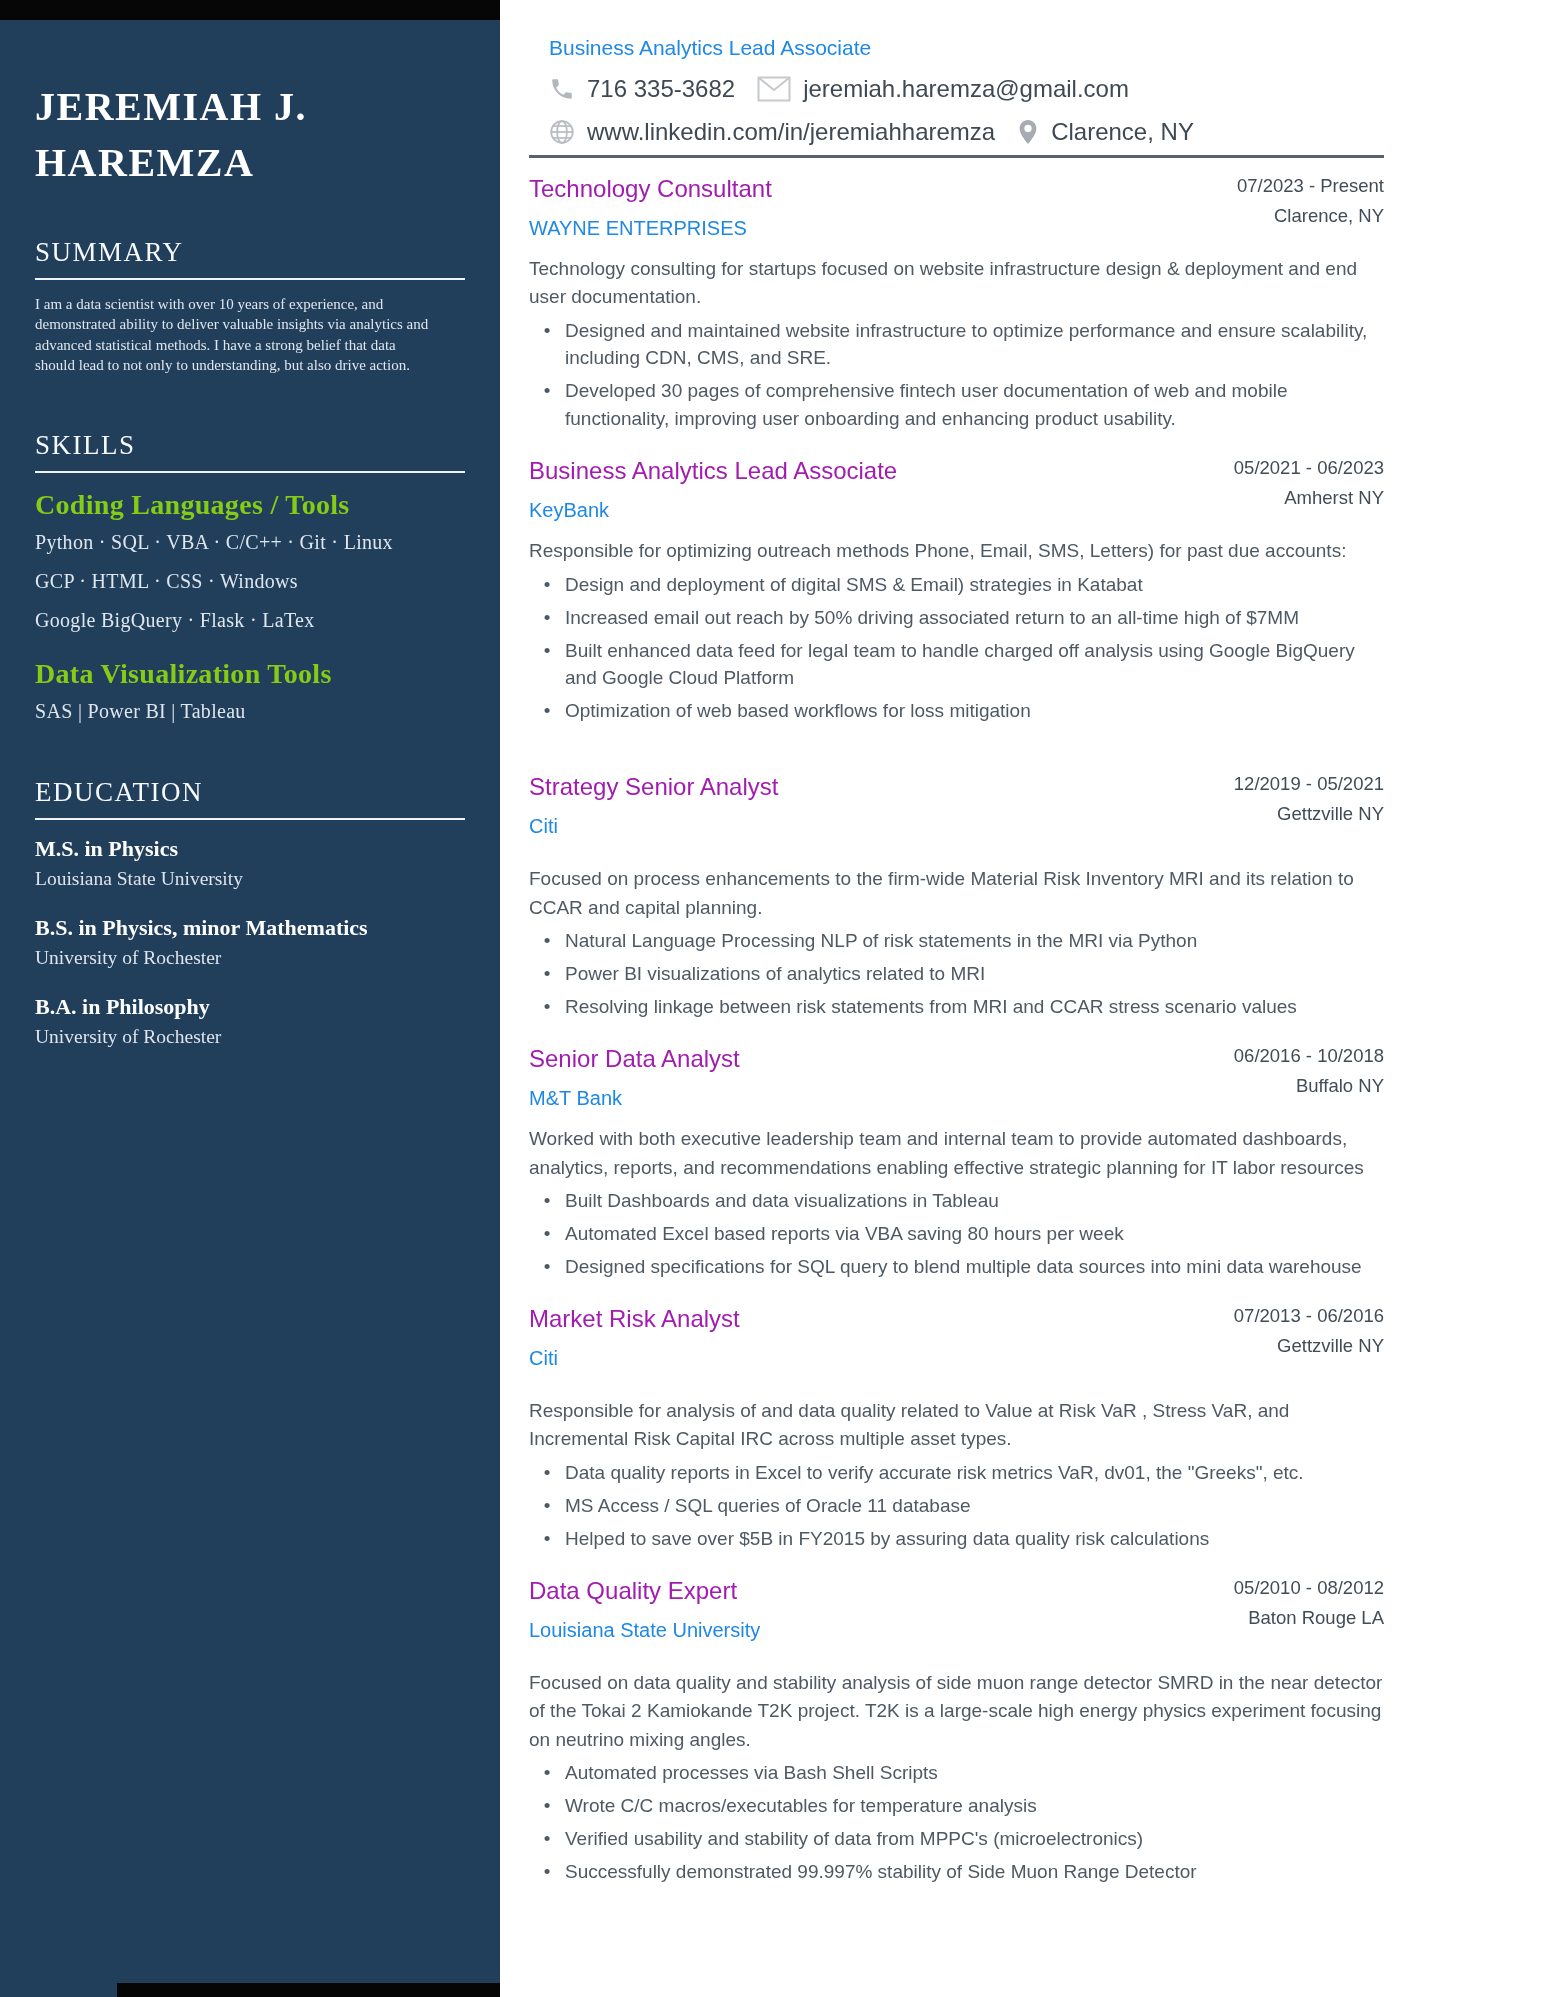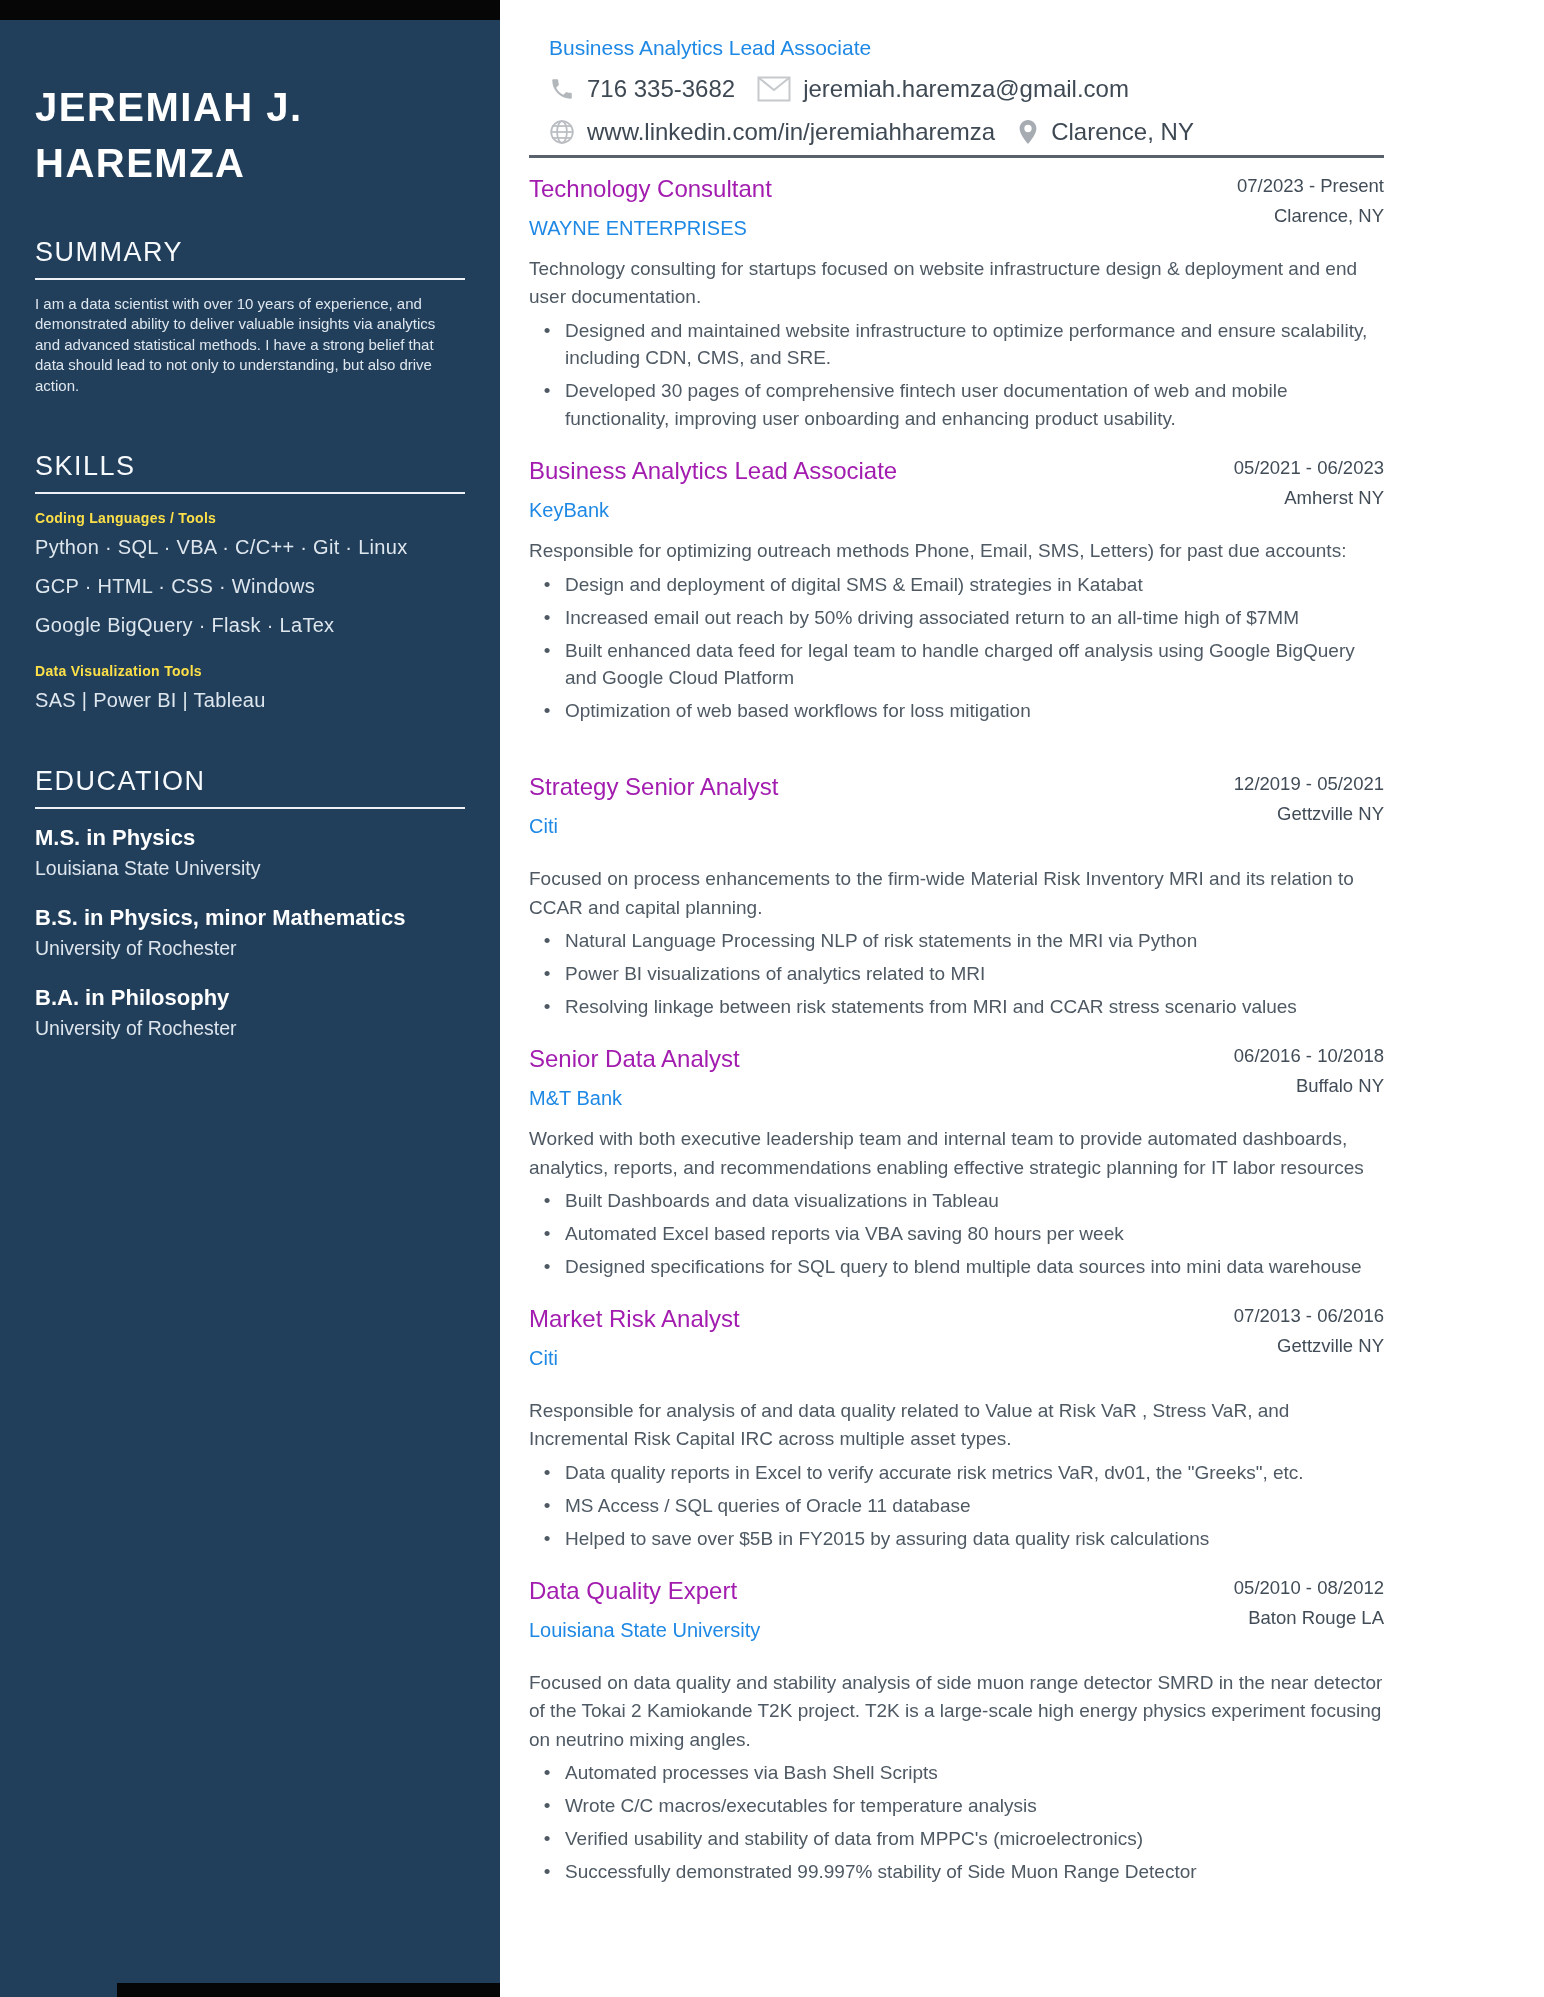--- a/index.html
+++ b/index.html
@@ -6,30 +6,30 @@
   body {
     width:1544px; height:1997px; position:relative; background:#ffffff;
     font-family:"Liberation Sans","DejaVu Sans",sans-serif; overflow:hidden;
     -webkit-text-size-adjust:none;
   }
   
   .topbar { position:absolute; top:0; left:0; width:500px; height:20px; background:#060606; z-index:3; }
   .bottombar { position:absolute; bottom:0; left:117px; width:383px; height:14px; background:#060606; z-index:3; }
   .sidebar {
     position:absolute; top:0; left:0; width:500px; height:1997px;
-    background:#213e5b; color:#e7edf3; box-sizing:border-box; padding:52px 35px 16px 35px;
+    background:#213e5b; color:#e7edf3; box-sizing:border-box; padding:52px 35px 16px 35px;font-family:Liberation Serif, serif;
   }
   .name { font-size:40px; font-weight:700; letter-spacing:1.5px; line-height:1.4; color:#ffffff; }
   .name span { display:block; }
   .side-section { margin-top:46px; }
   .side-heading { font-size:27px; font-weight:400; letter-spacing:1.5px; color:#f7fafc; }
   .side-rule { height:2px; background:#eef2f6; margin-top:10px; }
   .summary-text { margin-top:14px; font-size:15px; line-height:1.37; color:#dfe7ee; max-width:402px; }
   .skills-section { margin-top:54px; }
-  .skill-group-title { margin-top:26px; font-size:14px; font-weight:700; color:#fde047; letter-spacing:0.3px; }
+  .skill-group-title { margin-top:26px; font-size:28px; font-weight:700; color:#84cc16; letter-spacing:0.3px; }
   .skill-group-title.first { margin-top:16px; }
   .skill-line { margin-top:16px; font-size:20px; color:#dfe7ee; letter-spacing:0.3px; }
   .skill-group-title + .skill-line { margin-top:10px; }
   .edu-section { margin-top:54px; }
   .edu-item { margin-top:25px; }
   .edu-item.first { margin-top:16px; }
   .edu-degree { font-size:22px; font-weight:700; color:#ffffff; }
   .edu-school { margin-top:6px; font-size:19.5px; color:#dde5ed; }
   
   .main {

